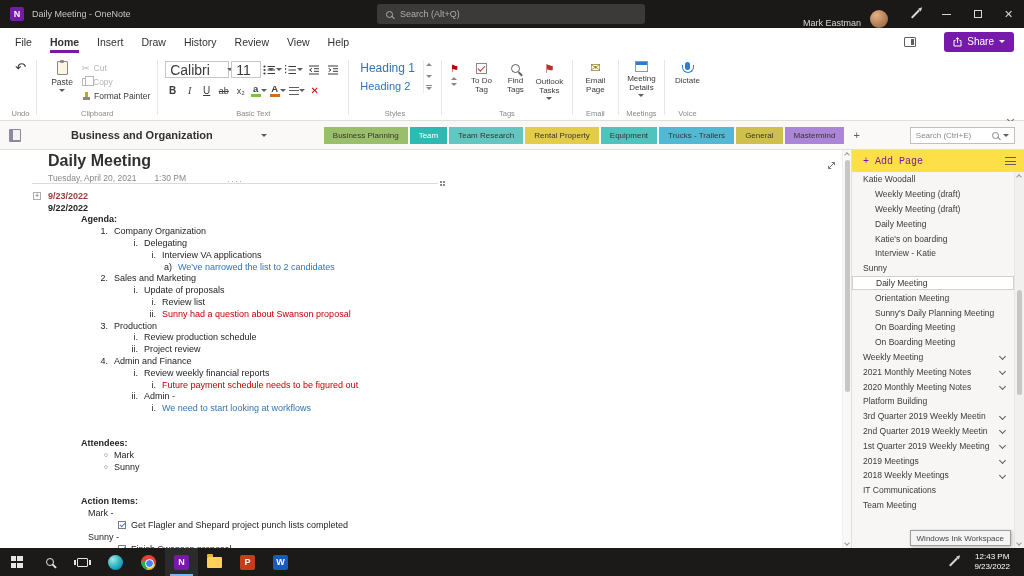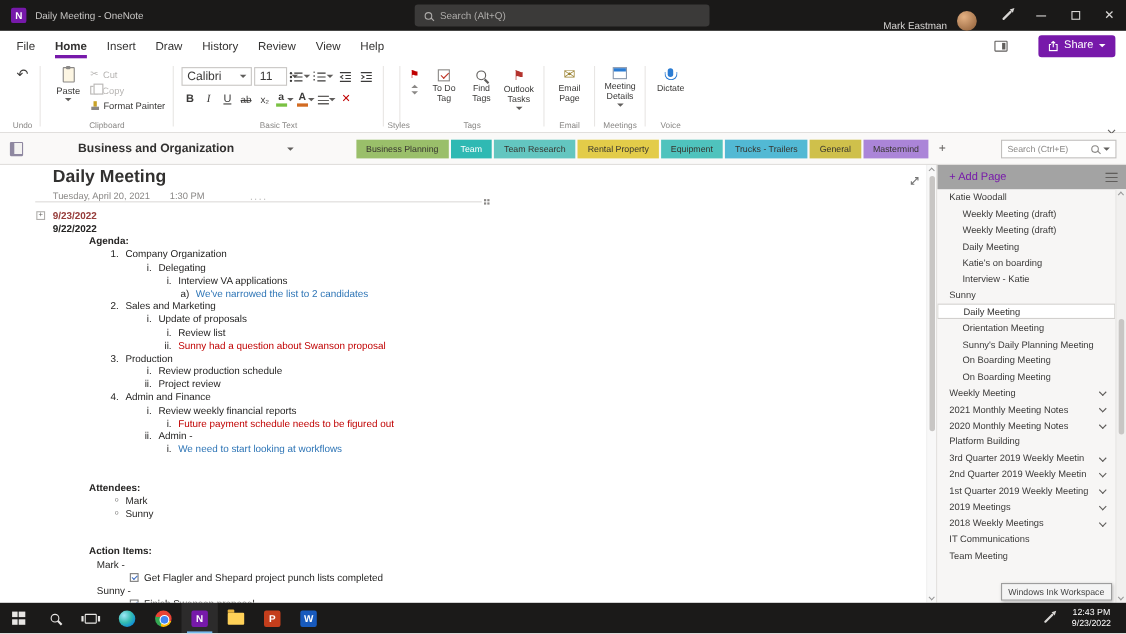--- a/index.html
+++ b/index.html
@@ -50,21 +50,21 @@
   .small-cmd { display:flex; align-items:center; gap:4px; font-size:8.5px; height:13px; color:#3b3a39; white-space:nowrap; }
   .small-cmd.disabled { color:#b8b6b4; }
   .scissors { font-size:9px; }
   .copy-ico { width:7px; height:8px; border:1px solid currentColor; position:relative; }
   .copy-ico::before { content:""; position:absolute; left:2px; top:-3px; width:7px; height:8px; border:1px solid currentColor; background:#fff; }
   .brush-ico { width:8px; height:8px; position:relative; }
   .brush-ico::before { content:""; position:absolute; left:3px; top:0; width:3px; height:5px; background:#c8a227; }
   .brush-ico::after { content:""; position:absolute; left:1px; bottom:0; width:7px; height:3px; background:#8a8886; }
   .bt-rows { display:flex; flex-direction:column; gap:4px; padding-top:2px; }
   .bt-row { display:flex; align-items:center; gap:2px; }
-  .combo { border:1px solid #c8c6c4; height:17px; display:flex; align-items:center; font-size:11px; padding:0 4px; gap:17px; color:#3b3a39; background:#fff; }
+  .combo { border:1px solid #c8c6c4; height:17px; display:flex; align-items:center; font-size:14px; padding:0 4px; gap:17px; color:#3b3a39; background:#fff; }
   .fmt { width:15px; height:16px; display:flex; align-items:center; justify-content:center; font-size:10px; color:#3b3a39; }
   .b { font-weight:bold; } .i { font-style:italic; font-family:"Liberation Serif",serif; } .u { text-decoration:underline; }
   .strike { font-size:9px; text-decoration:line-through; }
   .sub { font-size:9px; }
   .stack { display:flex; flex-direction:column; align-items:center; line-height:1; }
   .stack .ltr { font-size:9.5px; font-weight:bold; color:#3b3a39; }
   .cbar { width:10px; height:3px; margin-top:1px; }
   .bars { width:10px; height:8px; background:linear-gradient(#605e5c 0 1px, transparent 1px 3.5px, #605e5c 3.5px 4.5px, transparent 4.5px 7px, #605e5c 7px 8px); }
   .clear-x { color:#c00000; font-size:10px; font-weight:bold; }
   .styles-wrap { display:flex; align-items:stretch; padding-top:1px; }
@@ -134,21 +134,21 @@
   .line .marker { width:20px; text-align:right; margin-right:6px; flex:none; }
   .line .marker.bul { font-size:6.5px; }
   .lv0 { padding-left:16px; } .lv1 { padding-left:49px; } .lv2 { padding-left:56px; }
   .lv3 { padding-left:86px; } .lv4 { padding-left:104px; } .lv5 { padding-left:120px; }
   .cb { width:8px; height:8px; border:1px solid #7a7a7a; margin-right:5px; flex:none; position:relative; background:#fff; }
   .cb::after { content:""; position:absolute; left:1px; top:1px; width:4px; height:2.2px; border-left:1.4px solid #4472c4; border-bottom:1.4px solid #4472c4; transform:rotate(-45deg); }
   .expander { position:absolute; left:1px; top:2px; width:8px; height:8px; border:1px solid #b0aeac; background:#fff; font-size:7px; line-height:6px; text-align:center; color:#605e5c; }
 
   
   .sidebar-wrap { width:172px; background:#f7f6f5; display:flex; flex-direction:column; flex:none; }
-  .addpage { height:22px; background:#a3a3a3; display:flex; align-items:center; padding:0 8px 0 11px; flex:none; }
+  .addpage { height:22px; background:#fde047; display:flex; align-items:center; padding:0 8px 0 11px; flex:none;font-family:Liberation Mono, monospace; }
   .addpage-label { color:#7719aa; font-size:10px; white-space:nowrap; }
   .sort-ico { margin-left:auto; width:11px; height:9px; background:linear-gradient(#605e5c 0 1.2px, transparent 1.2px 3.6px, #605e5c 3.6px 4.8px, transparent 4.8px 7.2px, #605e5c 7.2px 8.4px, transparent 8.4px); }
   .sidebar-body { display:flex; flex:1; overflow:hidden; }
   .pages { flex:1; overflow:hidden; }
   .prow { height:14.8px; display:flex; align-items:center; font-size:8.5px; color:#3b3a39; padding:0 7px 0 11px; white-space:nowrap; overflow:hidden; }
   .prow.l1 { padding-left:23px; }
   .prow.selected { background:#fff; border:1px solid #d2d0ce; color:#323130; }
   .prow .plabel { overflow:hidden; }
   .prow .pchev { margin-left:auto; flex:none; width:5px; height:5px; border-right:1.1px solid #605e5c; border-bottom:1.1px solid #605e5c; transform:rotate(45deg); margin-right:2px; }
   .sscroll { width:10px; background:#f1f0ef; border-left:1px solid #e8e6e4; position:relative; flex:none; }
@@ -332,20 +332,31 @@
               <span class="dd"></span>
             </div>
           <div class="fmt clear-x">✕</div>
         </div>
       </div>
       <div class="rgroup-label">Basic Text</div>
     </div>
     <div class="rsep"></div>
 
     <div class="rgroup">
+      <div class="styles-wrap">
+        <div class="styles-items">
+            <div class="style-item s0">Heading 1</div>
+            <div class="style-item s1">Heading 2</div>
+          </div>
+        <div class="g-scroll">
+          <span class="tri-up"></span>
+          <span class="tri-dn"></span>
+          <span class="tri-more"></span>
+        </div>
+      </div>
       <div class="rgroup-label">Styles</div>
     </div>
     <div class="rsep"></div>
 
     <div class="rgroup">
       <div class="tags-wrap">
         <div class="g-flagcol">
           <span class="flag">⚑</span>
           <span class="tri-up"></span>
           <span class="tri-dn"></span>

